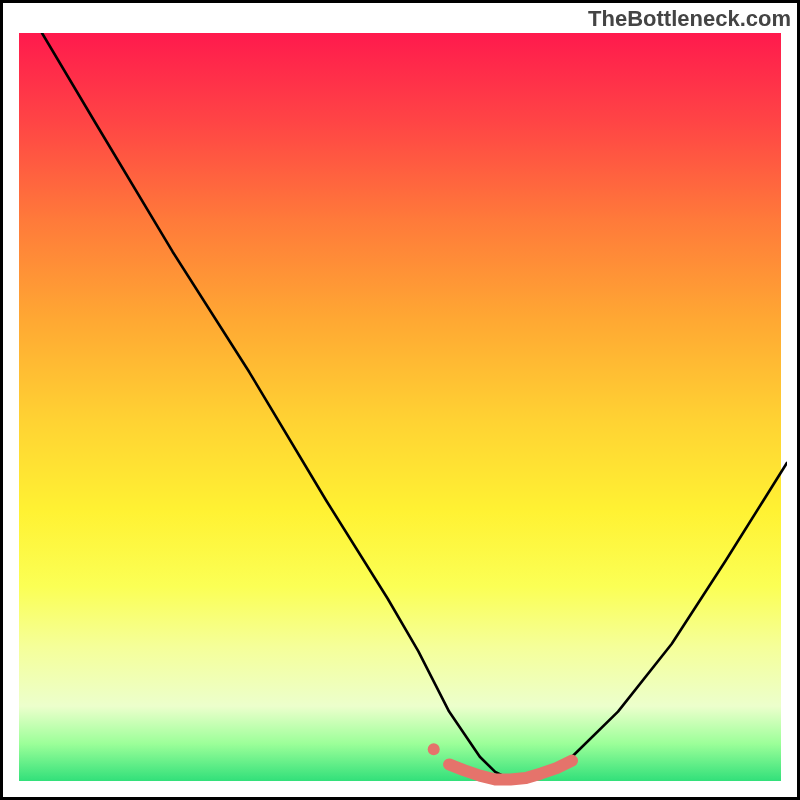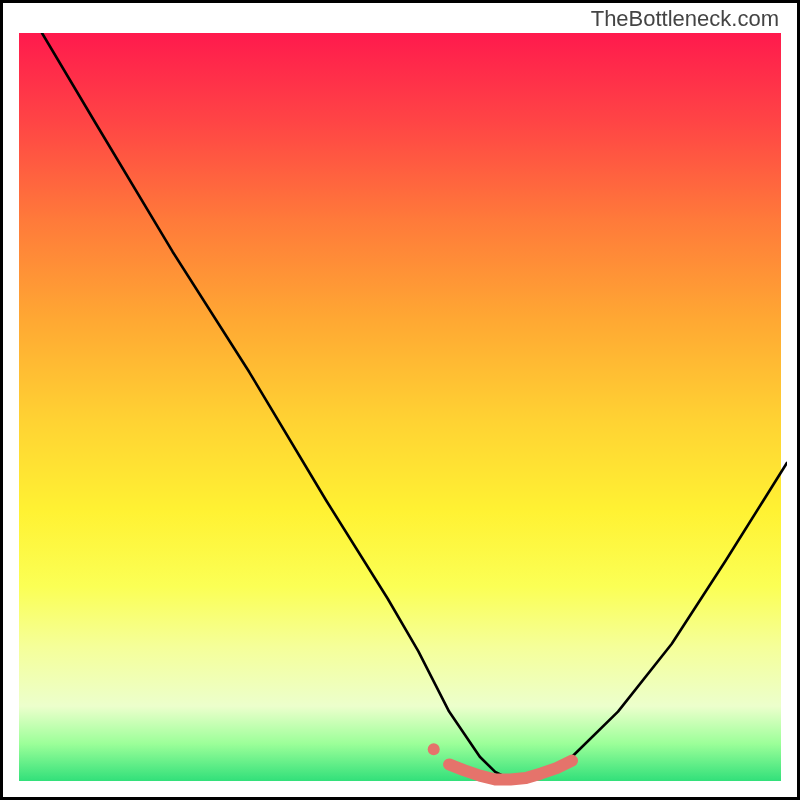--- a/index.html
+++ b/index.html
@@ -15,24 +15,24 @@
     position: relative;
     width: 800px;
     height: 800px;
     box-sizing: border-box;
     border: 3px solid #000000;
     background: #ffffff;
   }
   .watermark {
     position: absolute;
     top: 3px;
-    right: 18px;
+    right: 6px;
     color: #444444;
     font-size: 22px;
-    font-weight: 400;
+    font-weight: 700;
     z-index: 20;
   }
   .grad {
     position: absolute;
     top: 30px;
     left: 16px;
     right: 16px;
     bottom: 16px;
     background: linear-gradient(to bottom,
       #ff1a4d 0%,

